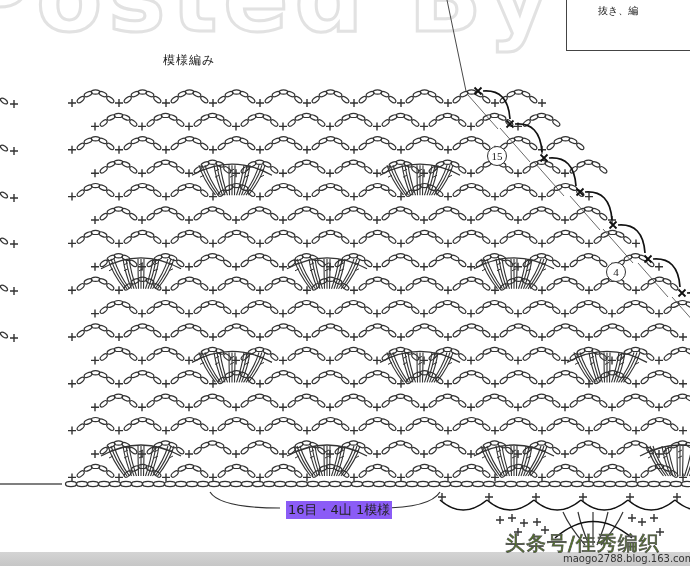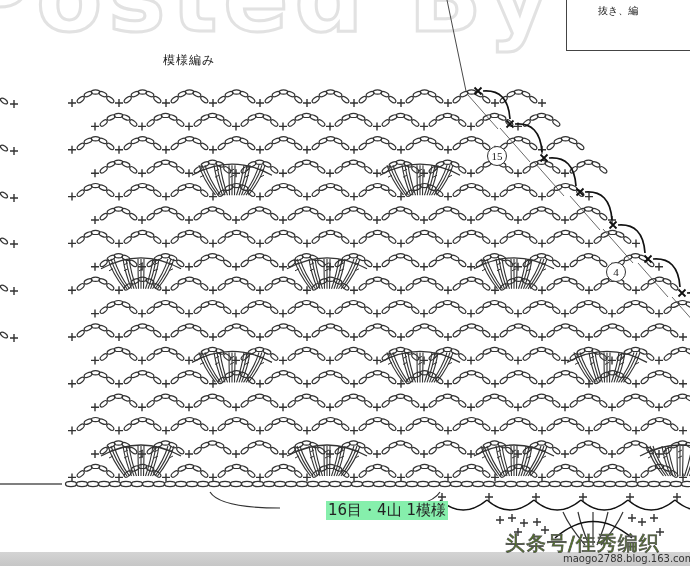--- a/index.html
+++ b/index.html
@@ -8,22 +8,22 @@
   #canvas { position: absolute; left: 0; top: 0; width: 690px; height: 566px; }
   .wm-top { position: absolute; left: -40px; top: -58px; font-size: 96px; font-weight: bold;
             color: transparent; -webkit-text-stroke: 3px #e2e2e2; letter-spacing: 6px;
             white-space: nowrap; font-family: "DejaVu Sans", sans-serif; }
   .note-box { position: absolute; left: 566px; top: -4px; width: 140px; height: 55px;
               border: 1.5px solid #444; box-sizing: border-box; background: transparent; }
   .note-text { position: absolute; left: 598px; top: 4px; font-size: 10px; color: #222;
                white-space: nowrap; }
   .chart-title { position: absolute; left: 163px; top: 52px; font-size: 12px; color: #222;
                  letter-spacing: 1px; }
-  .repeat-label { position: absolute; left: 286px; top: 501px; font-size: 15px; color: #222;
-                  background: #86efac; padding: 0 2px; white-space: nowrap; margin-left: 40px; }
+  .repeat-label { position: absolute; left: 286px; top: 501px; font-size: 13px; color: #222;
+                  background: #8b5cf6; padding: 0 2px; white-space: nowrap; }
   .row-num { position: absolute; width: 18px; height: 18px; border: 1.3px solid #333;
              border-radius: 50%; font-size: 11px; line-height: 18px; text-align: center;
              color: #222; background: #fff; font-family: Liberation Serif, serif; }
   .footer-band { position: absolute; left: 0; top: 552px; width: 690px; height: 14px;
                  background: linear-gradient(#d4d4d4, #c6c6c6); }
   .wm-cn { position: absolute; left: 505px; top: 530px; font-size: 20px; color: #4d7c0f;
            -webkit-text-stroke: 0.8px #555; white-space: nowrap; letter-spacing: 1px; }
   .wm-url { position: absolute; left: 563px; top: 553px; font-size: 10px; color: #333;
             white-space: nowrap; }
 </style>

